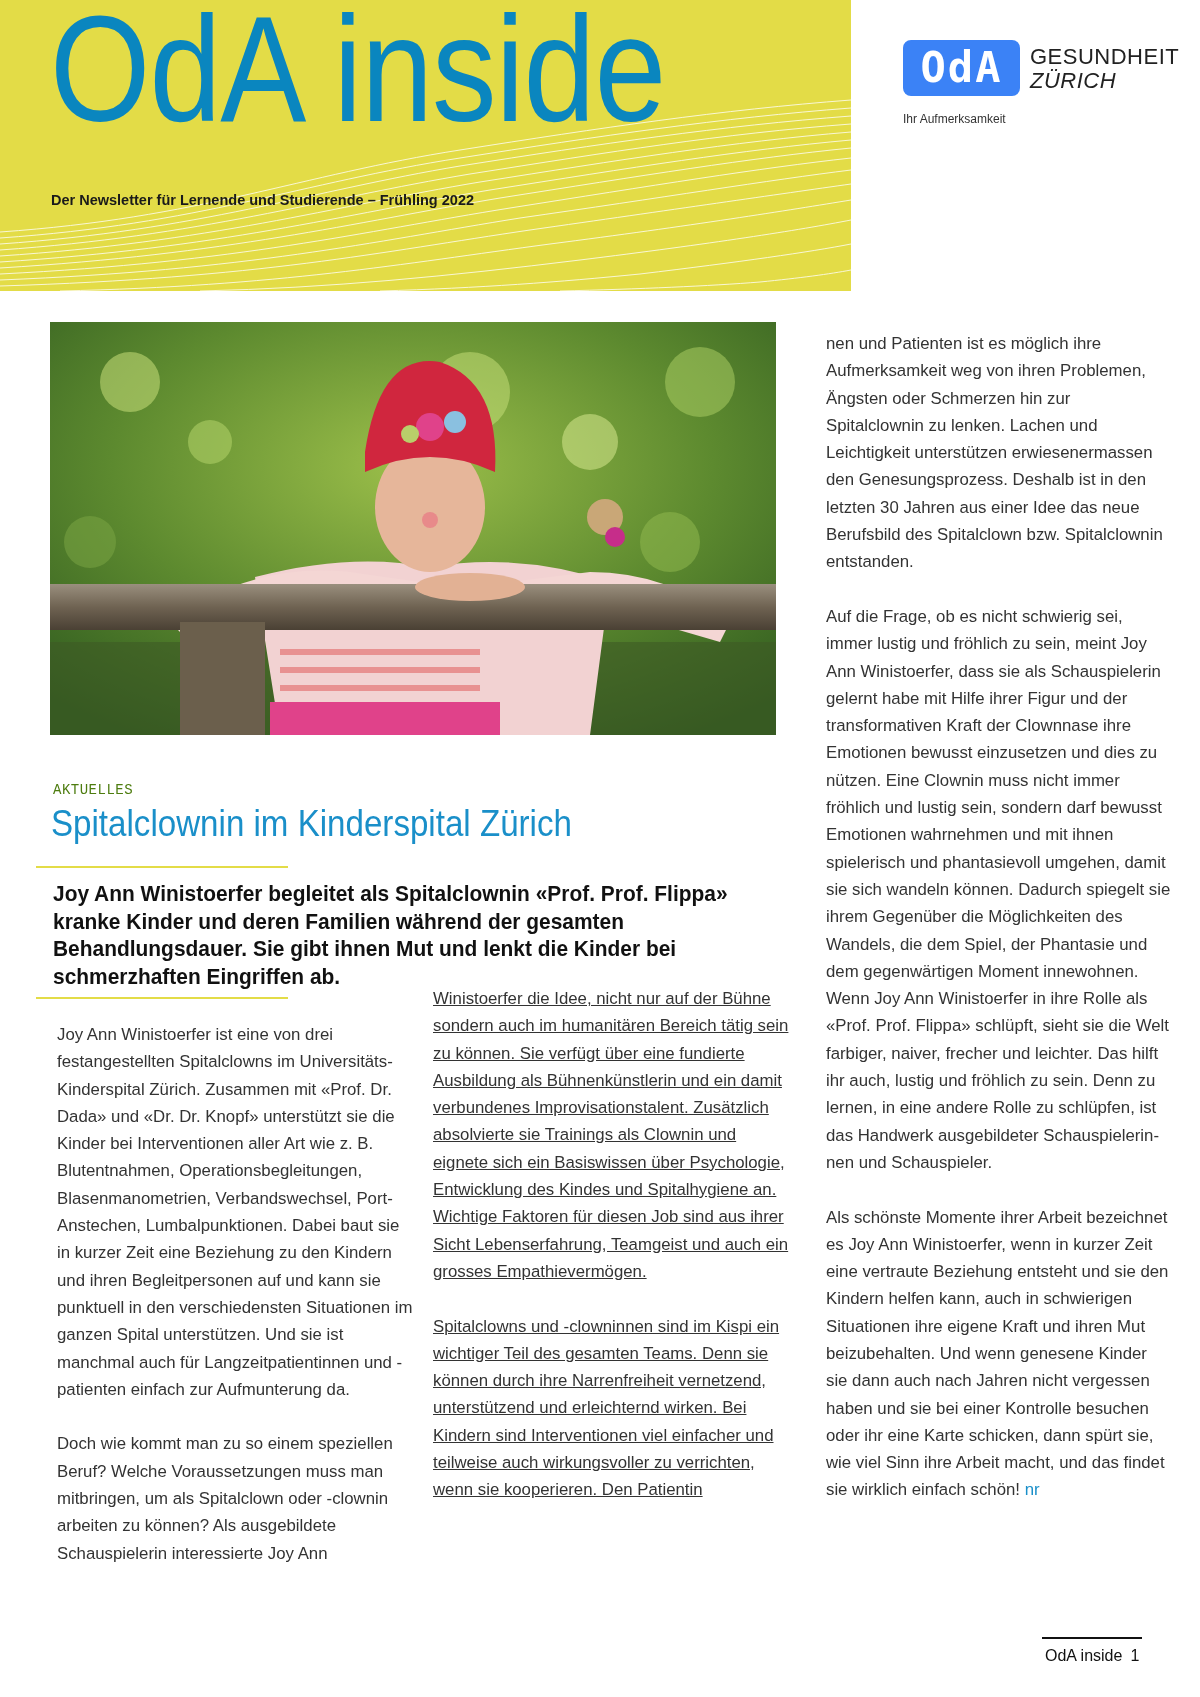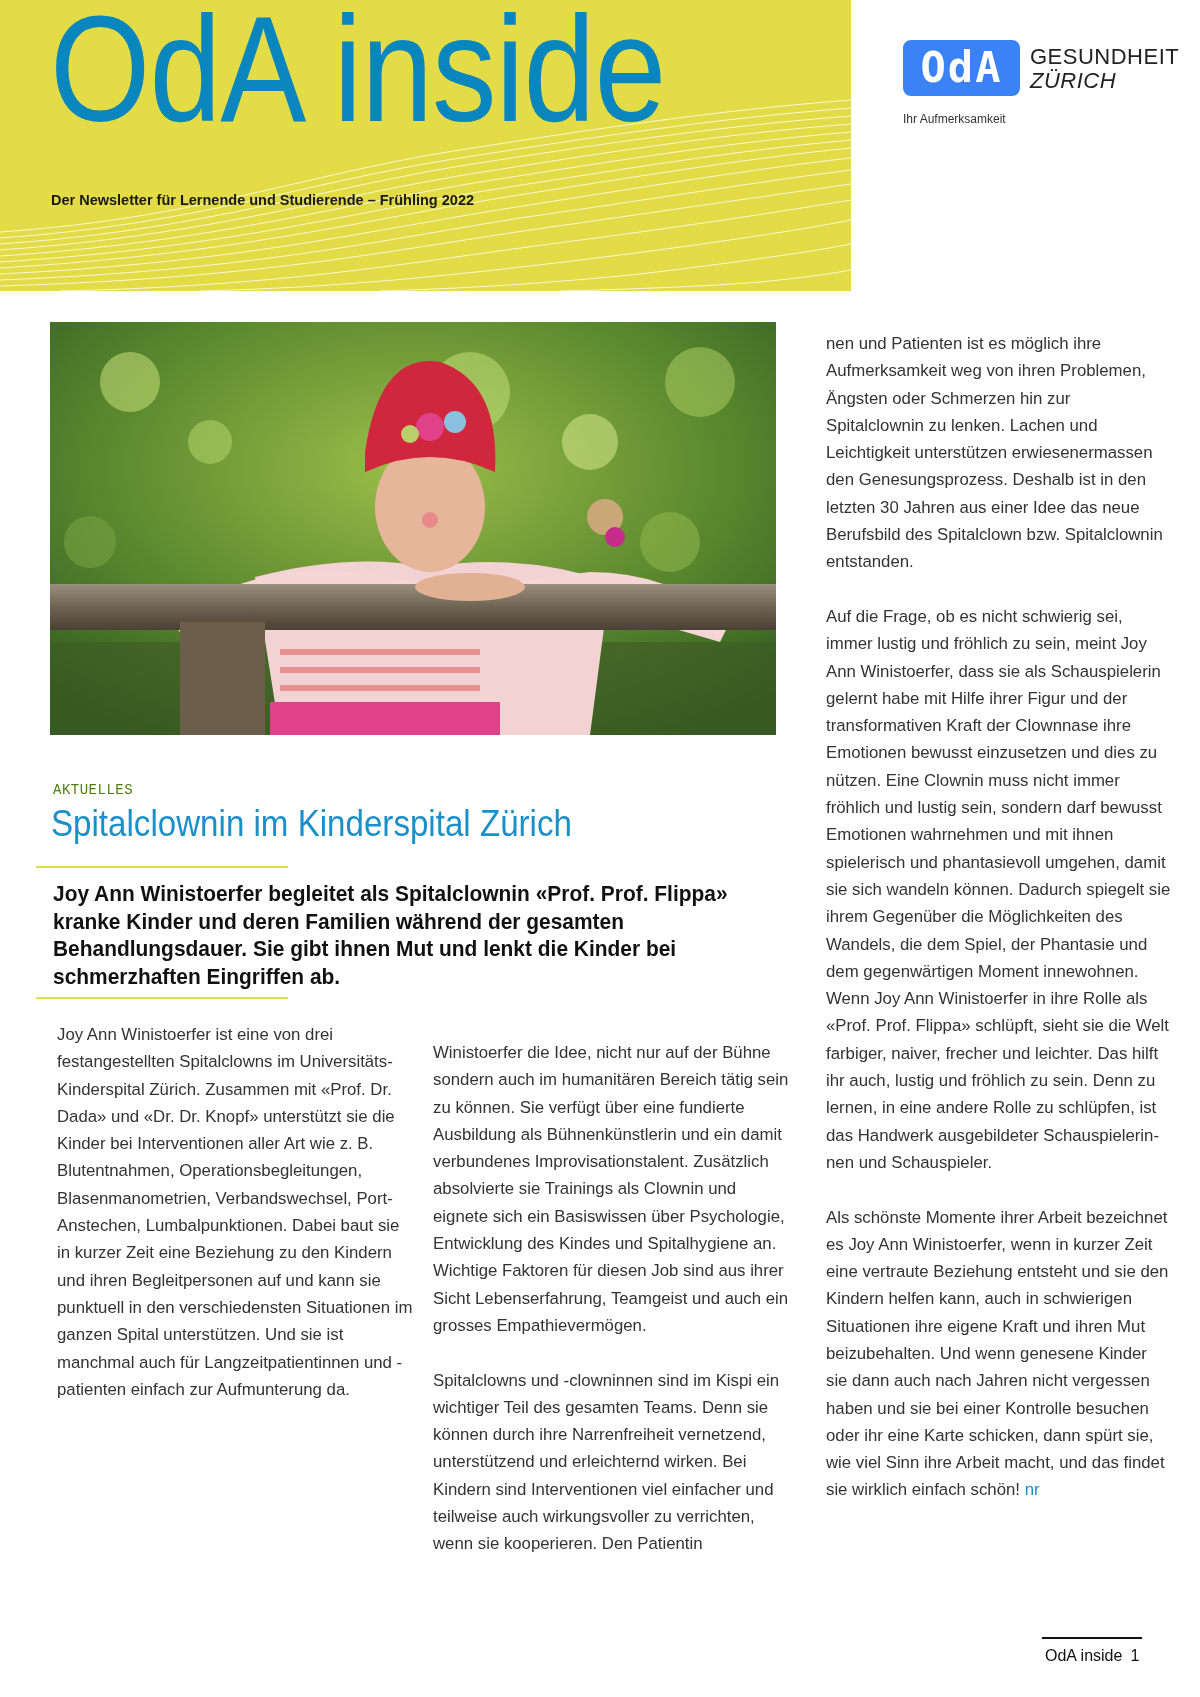--- a/index.html
+++ b/index.html
@@ -57,21 +57,21 @@
   .lead {
     position: absolute; left: 53px; top: 880px; width: 720px;
     font-size: 22.5px; font-weight: 700; line-height: 27.5px; color: #111;
     transform: scaleX(0.93); transform-origin: left top; width: 775px;
   }
 
   .col { position: absolute; font-size: 16.8px; line-height: 27.3px; color: #333; }
   .col p { margin: 0 0 27.3px 0; }
   .col p.tight { margin-bottom: 0; }
   .col-1 { left: 57px; top: 1021px; width: 360px; }
-  .col-2 { left: 433px; top: 1039px; width: 360px; }
+  .col-2 { left: 433px; top: 985px; width: 360px; text-decoration: underline; }
   .col-3 { left: 826px; top: 310px; width: 345px; margin-top: 20px; }
   .sig { color: #1a8fc9; }
 
   .footer-rule { position: absolute; left: 1042px; top: 1637px; width: 100px; height: 2px; background: #111; }
   .footer-text { position: absolute; left: 1045px; top: 1647px; font-size: 16px; color: #111; white-space: nowrap; }
   .footer-text .pg { margin-left: 8px; }
 </style>
 </head>
 <body>
 
@@ -161,20 +161,21 @@
 </div>
 
 <div class="kicker">AKTUELLES</div>
 <h1 class="headline">Spitalclownin im Kinderspital Zürich</h1>
 <div class="rule-yellow rule-top"></div>
 <p class="lead">Joy Ann Winistoerfer begleitet als Spitalclownin «Prof. Prof. Flip­pa» kranke Kinder und deren Familien während der gesamten Behandlungsdauer. Sie gibt ihnen Mut und lenkt die Kinder bei schmerzhaften Eingriffen ab.</p>
 <div class="rule-yellow rule-bottom"></div>
 
 <div class="col col-1">
   <p>Joy Ann Winistoerfer ist eine von drei festangestellten Spitalclowns im Universi­täts-Kinderspital Zürich. Zusammen mit «Prof. Dr. Dada» und «Dr. Dr. Knopf» unterstützt sie die Kinder bei Interventio­nen aller Art wie z. B. Blutentnahmen, Operationsbegleitungen, Blasenmanomet­rien, Verbandswechsel, Port-Anstechen, Lumbalpunktionen. Dabei baut sie in kurzer Zeit eine Beziehung zu den Kindern und ihren Begleitpersonen auf und kann sie punktuell in den verschiedensten Situationen im ganzen Spital unterstützen. Und sie ist manchmal auch für Langzeit­patientinnen und -patienten einfach zur Aufmunterung da.</p>
+  <p class="tight">Doch wie kommt man zu so einem speziel­len Beruf? Welche Voraussetzungen muss man mitbringen, um als Spitalclown oder -clownin arbeiten zu können? Als ausgebil­dete Schauspielerin interessierte Joy Ann</p>
 </div>
 
 <div class="col col-2">
   <p>Winistoerfer die Idee, nicht nur auf der Bühne sondern auch im humanitären Bereich tätig sein zu können. Sie verfügt über eine fundierte Ausbildung als Bühnenkünstlerin und ein damit verbun­denes Improvisationstalent. Zusätzlich absolvierte sie Trainings als Clownin und eignete sich ein Basiswissen über Psychologie, Entwicklung des Kindes und Spitalhygiene an. Wichtige Faktoren für diesen Job sind aus ihrer Sicht Lebenser­fahrung, Teamgeist und auch ein grosses Empathievermögen.</p>
   <p class="tight">Spitalclowns und -clowninnen sind im Kispi ein wichtiger Teil des gesamten Teams. Denn sie können durch ihre Narrenfreiheit vernetzend, unterstützend und erleichternd wirken. Bei Kindern sind Interventionen viel einfacher und teilweise auch wirkungsvoller zu verrich­ten, wenn sie kooperieren. Den Patientin­</p>
 </div>
 
 <div class="col col-3">
   <p>nen und Patienten ist es möglich ihre Aufmerksamkeit weg von ihren Proble­men, Ängsten oder Schmerzen hin zur Spitalclownin zu lenken. Lachen und Leichtigkeit unterstützen erwiesener­massen den Genesungsprozess. Deshalb ist in den letzten 30 Jahren aus einer Idee das neue Berufsbild des Spitalclown bzw. Spitalclownin entstanden.</p>
   <p class="tight">Auf die Frage, ob es nicht schwierig sei, immer lustig und fröhlich zu sein, meint Joy Ann Winistoerfer, dass sie als Schauspielerin gelernt habe mit Hilfe ihrer Figur und der transformativen Kraft der Clownnase ihre Emotionen bewusst einzusetzen und dies zu nützen. Eine Clownin muss nicht immer fröhlich und lustig sein, sondern darf bewusst Emotionen wahrnehmen und mit ihnen spielerisch und phantasievoll umgehen, damit sie sich wandeln können. Dadurch spiegelt sie ihrem Gegenüber die Möglichkeiten des Wandels, die dem Spiel, der Phantasie und dem gegenwär­tigen Moment innewohnen.</p>

